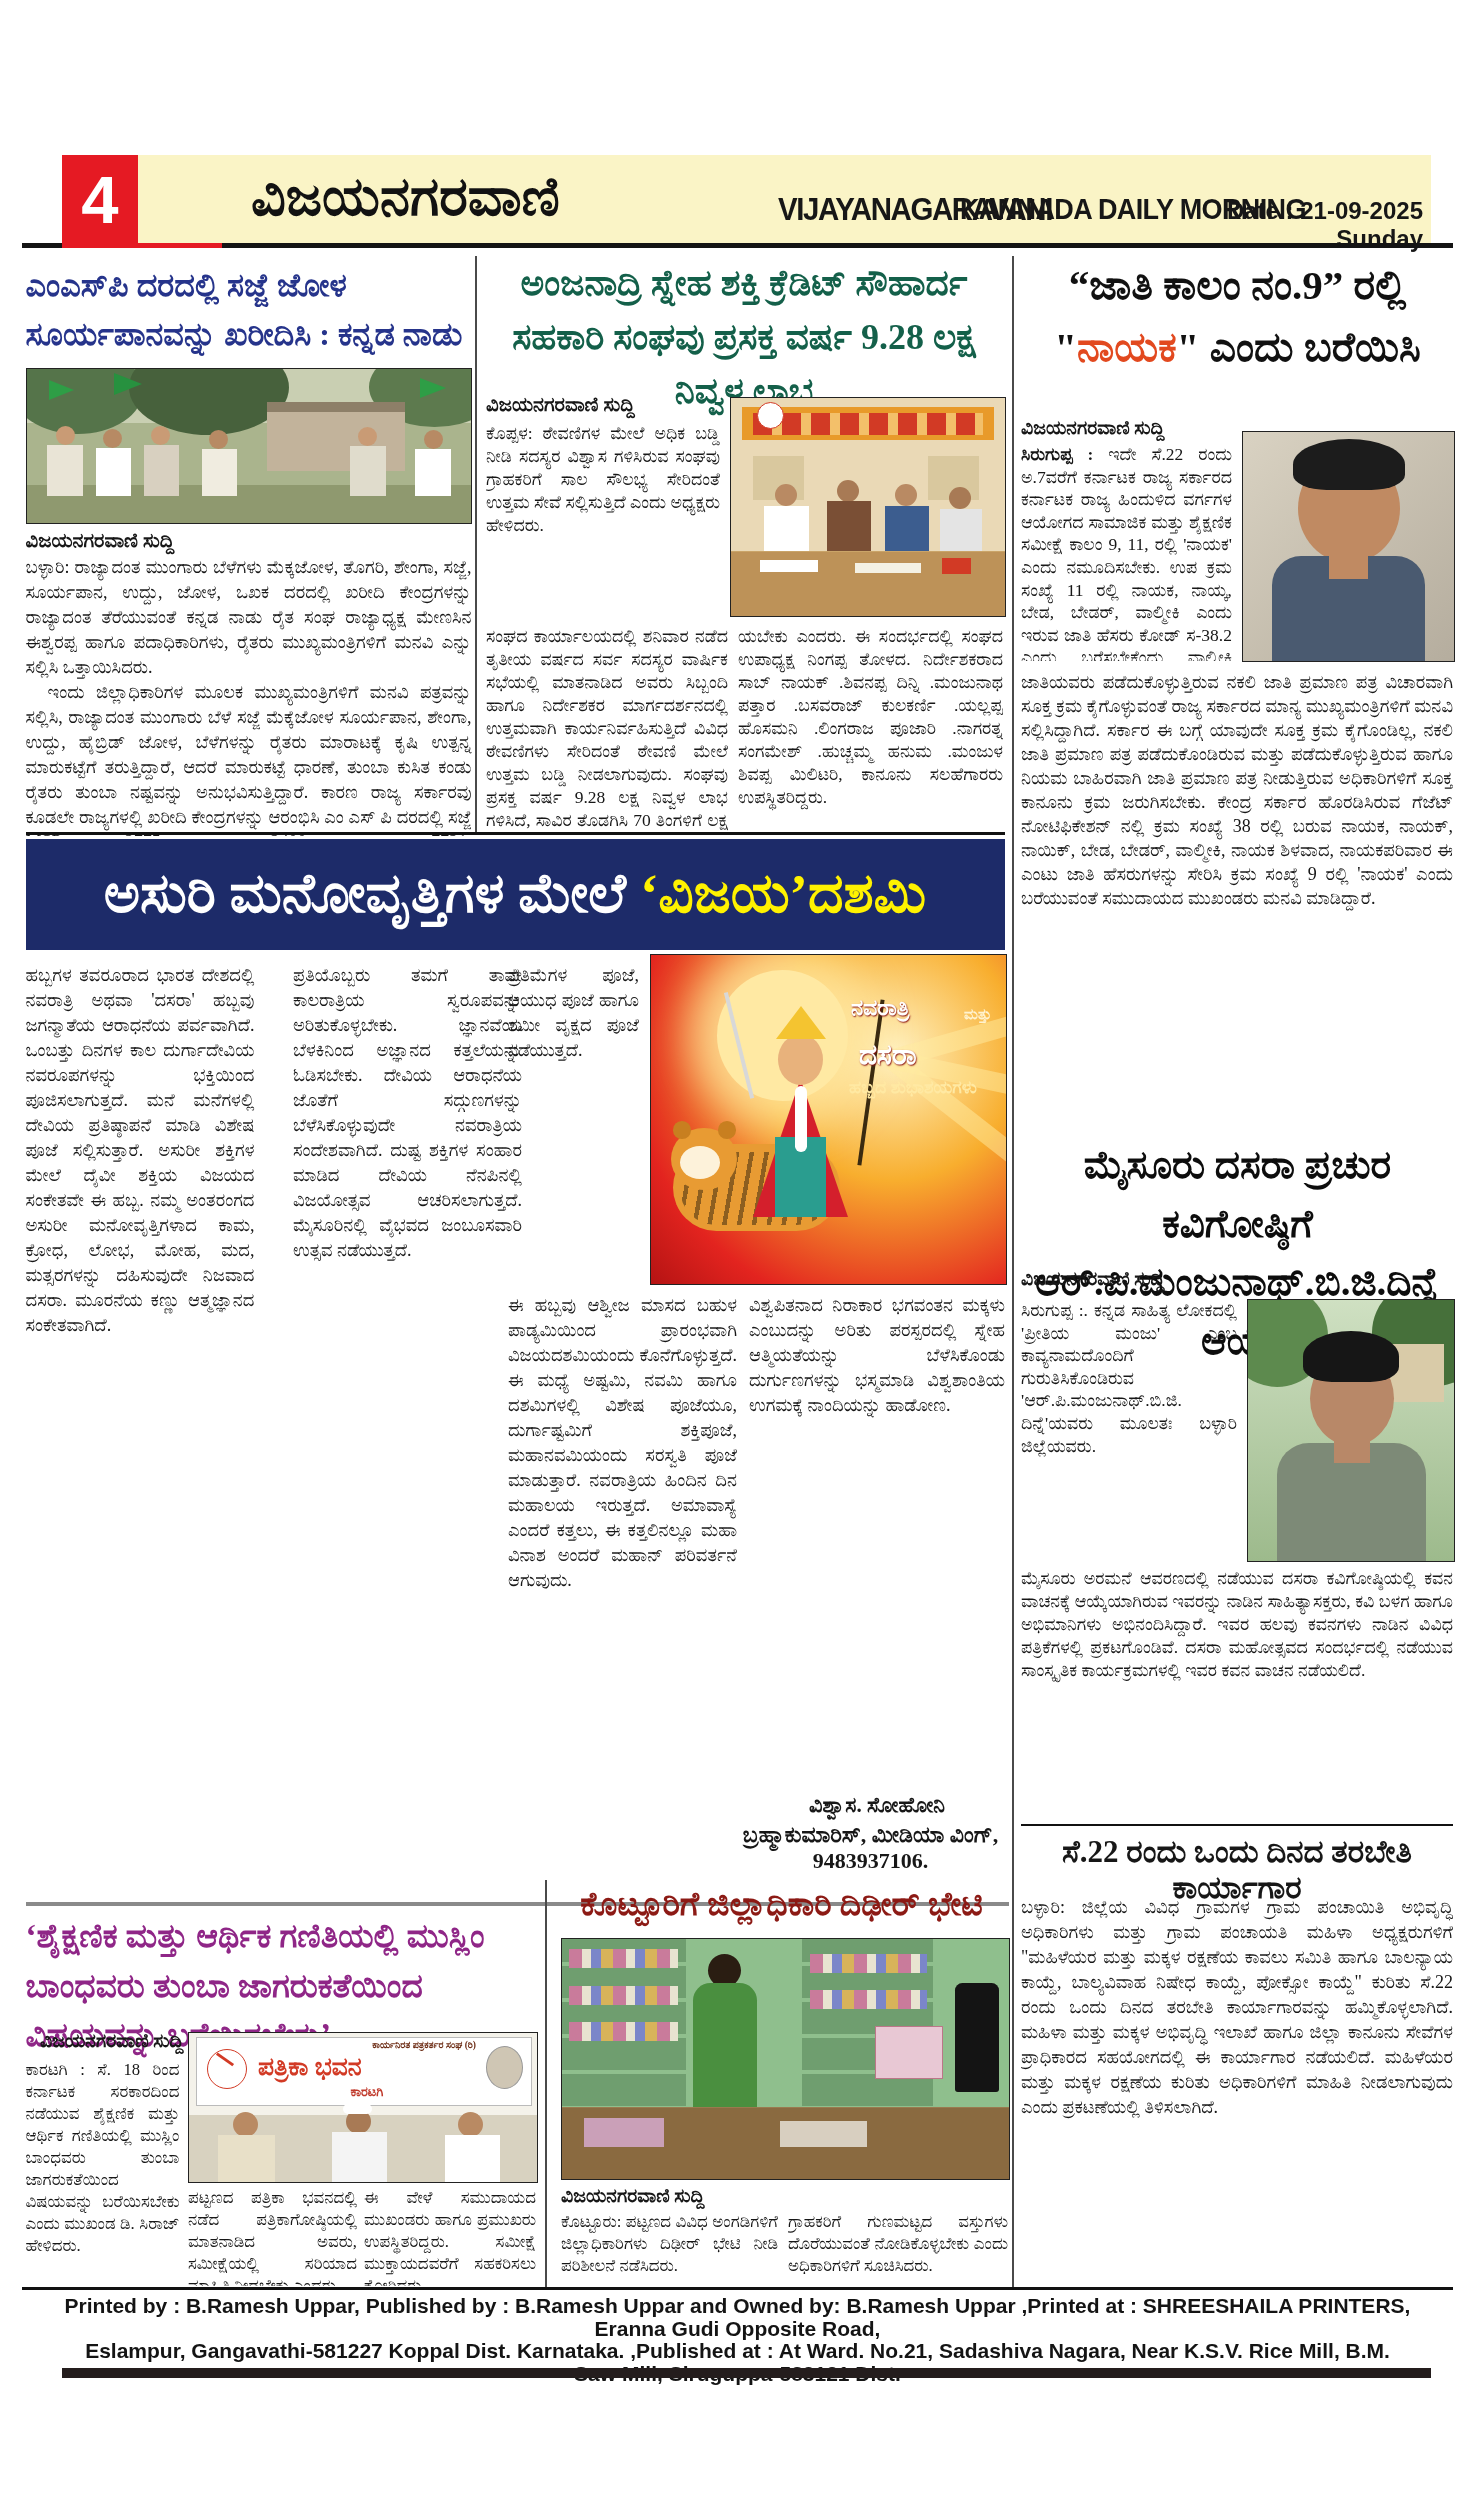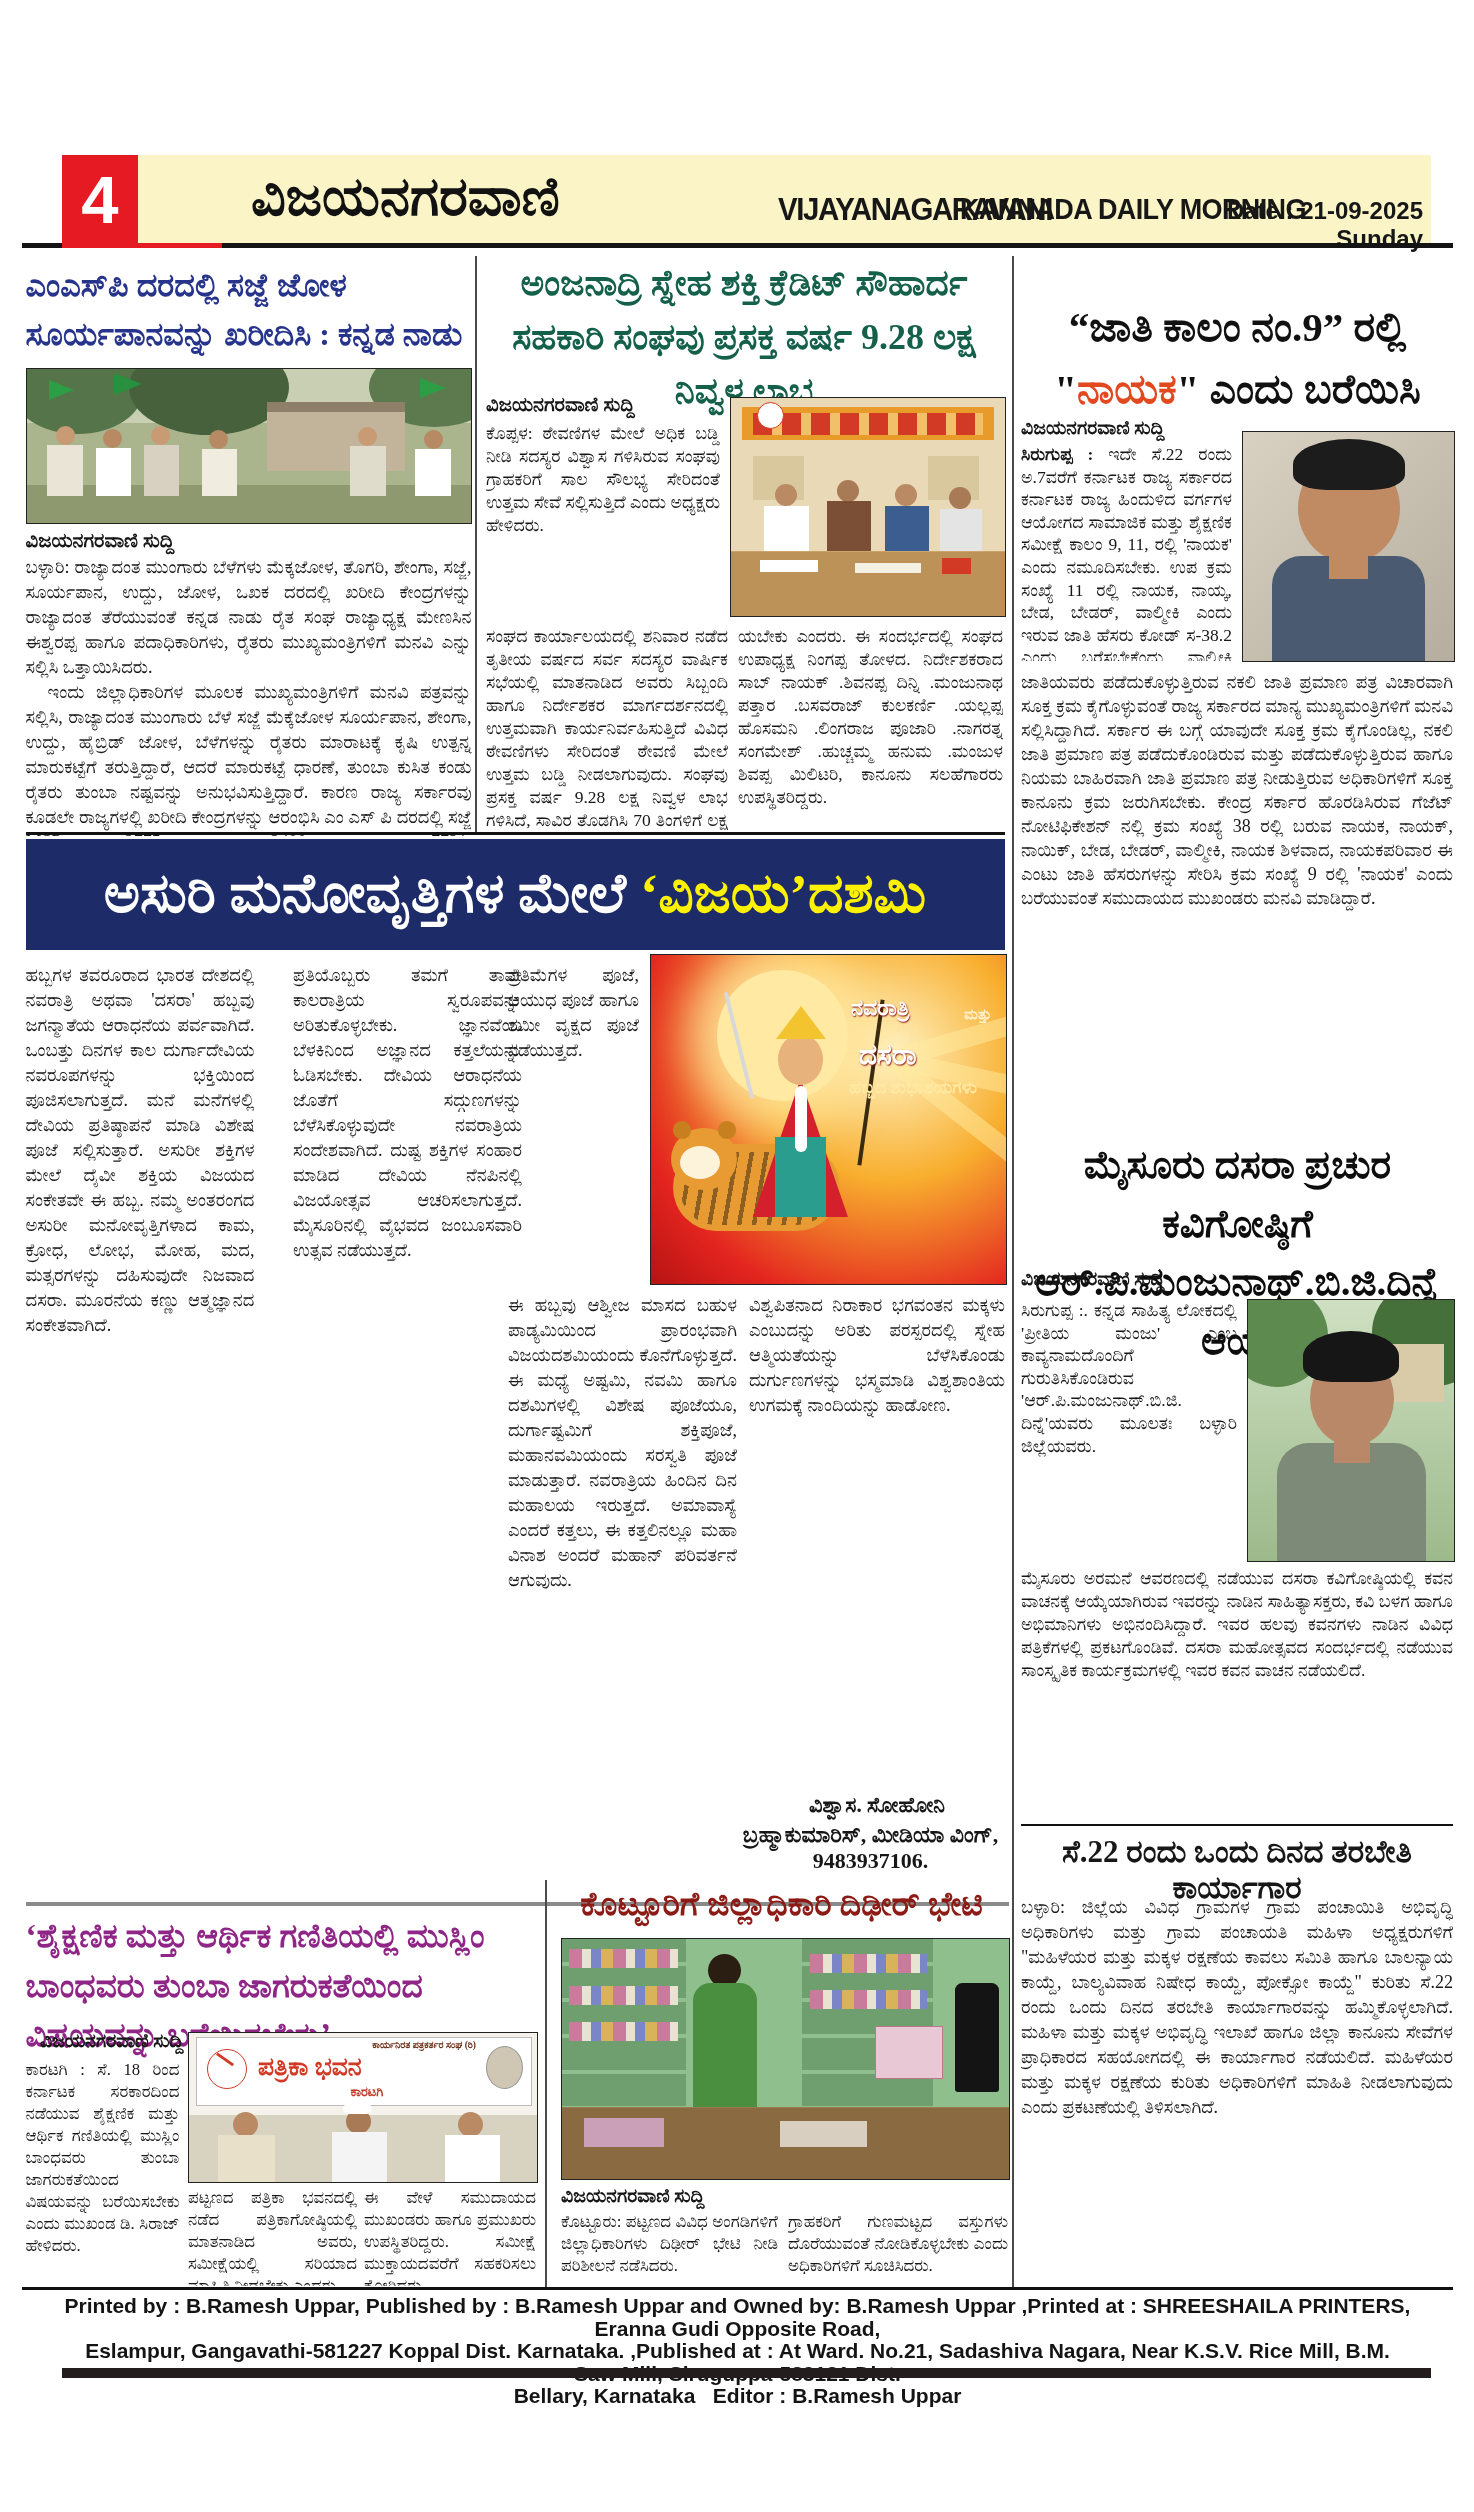--- a/index.html
+++ b/index.html
@@ -103,21 +103,21 @@
   <div class="rect" style="left:154px;top:108px;width:44px;height:45px;background:#3c5d8f;"></div>
   <div class="rect" style="left:209px;top:111px;width:42px;height:42px;background:#e4e4e4;"></div>
   <div class="rect" style="left:0px;top:154px;width:274px;height:64px;background:#bd9258;"></div>
   <div class="rect" style="left:29px;top:162px;width:58px;height:11.7px;background:#ffffff;"></div>
   <div class="rect" style="left:124px;top:165px;width:66px;height:10.2px;background:#f4f1e4;"></div>
   <div class="rect" style="left:211px;top:160px;width:29px;height:16px;background:#d23a25;"></div>
 </div>
 <div class="abs just clip" style="left:486px;top:625px;width:242px;height:210px;font-size:17.5px;line-height:23px;">ಸಂಘದ ಕಾರ್ಯಾಲಯದಲ್ಲಿ ಶನಿವಾರ ನಡೆದ ತೃತೀಯ ವರ್ಷದ ಸರ್ವ ಸದಸ್ಯರ ವಾರ್ಷಿಕ ಸಭೆಯಲ್ಲಿ ಮಾತನಾಡಿದ ಅವರು ಸಿಬ್ಬಂದಿ ಹಾಗೂ ನಿರ್ದೇಶಕರ ಮಾರ್ಗದರ್ಶನದಲ್ಲಿ ಉತ್ತಮವಾಗಿ ಕಾರ್ಯನಿರ್ವಹಿಸುತ್ತಿದೆ ವಿವಿಧ ಠೇವಣಿಗಳು ಸೇರಿದಂತೆ ಠೇವಣಿ ಮೇಲೆ ಉತ್ತಮ ಬಡ್ಡಿ ನೀಡಲಾಗುವುದು. ಸಂಘವು ಪ್ರಸಕ್ತ ವರ್ಷ 9.28 ಲಕ್ಷ ನಿವ್ವಳ ಲಾಭ ಗಳಿಸಿದೆ, ಸಾವಿರ ತೊಡಗಿಸಿ 70 ತಿಂಗಳಿಗೆ ಲಕ್ಷ ಪಡೆಯುವದು ಮತ್ತು ಸೇರಿದಂತೆ ವಿವಿಧ ಯೋಜನೆಗಳನ್ನು ಜಾರಿ</div>
 <div class="abs just clip" style="left:738px;top:625px;width:265px;height:210px;font-size:17.5px;line-height:23px;">ಯಬೇಕು ಎಂದರು. ಈ ಸಂದರ್ಭದಲ್ಲಿ ಸಂಘದ ಉಪಾಧ್ಯಕ್ಷ ನಿಂಗಪ್ಪ ತೋಳದ. ನಿರ್ದೇಶಕರಾದ ಸಾಬ್ ನಾಯಕ್ .ಶಿವನಪ್ಪ ದಿನ್ನಿ .ಮಂಜುನಾಥ ಪತ್ತಾರ .ಬಸವರಾಜ್ ಕುಲಕರ್ಣಿ .ಯಲ್ಲಪ್ಪ ಹೊಸಮನಿ .ಲಿಂಗರಾಜ ಪೂಜಾರಿ .ನಾಗರತ್ನ ಸಂಗಮೇಶ್ .ಹುಚ್ಚಮ್ಮ ಹನುಮ .ಮಂಜುಳ ಶಿವಪ್ಪ ಮಿಲಿಟರಿ, ಕಾನೂನು ಸಲಹೆಗಾರರು ಉಪಸ್ಥಿತರಿದ್ದರು.</div>
 
-<div class="abs bold center" style="left:1021px;top:255px;width:433px;font-size:41px;line-height:1.5;color:#111;margin-top:42px;">
+<div class="abs bold center" style="left:1021px;top:255px;width:433px;font-size:41px;line-height:1.5;color:#111;">
   <span>“ಜಾತಿ ಕಾಲಂ ನಂ.9” ರಲ್ಲಿ</span><br>
   <span>"</span><span class="hl-red">ನಾಯಕ</span><span>" </span><span>ಎಂದು ಬರೆಯಿಸಿ</span>
 </div>
 <div class="abs byline" style="left:1021px;top:417px;font-size:19px;">ವಿಜಯನಗರವಾಣಿ ಸುದ್ದಿ</div>
 <div class="abs ph" style="left:1242px;top:431px;width:211px;height:229px;background:linear-gradient(135deg,#d9d2c2,#b5ad9e);">
   <div class="blob" style="left:55px;top:22px;width:102px;height:109px;background:#c08a62;"></div>
   <div class="rect" style="left:50px;top:7.3px;width:112px;height:51px;border-radius:50% 50% 30% 30%;background:#1c1c1c;"></div>
   <div class="rect" style="left:29px;top:124px;width:153px;height:106px;border-radius:29px 29px 0 0;background:#4a5a70;"></div>
   <div class="rect" style="left:86px;top:118px;width:39px;height:29px;background:#c08a62;"></div>
 </div>
@@ -225,16 +225,15 @@
   <div class="rect" style="left:218px;top:182px;width:87px;height:26px;background:#d8cfc0;"></div>
 </div>
 <div class="abs byline" style="left:561px;top:2185px;font-size:19px;">ವಿಜಯನಗರವಾಣಿ ಸುದ್ದಿ</div>
 <div class="abs just clip small-txt" style="left:561px;top:2211px;width:217px;height:76px;">ಕೊಟ್ಟೂರು: ಪಟ್ಟಣದ ವಿವಿಧ ಅಂಗಡಿಗಳಿಗೆ ಜಿಲ್ಲಾಧಿಕಾರಿಗಳು ದಿಢೀರ್ ಭೇಟಿ ನೀಡಿ ಪರಿಶೀಲನೆ ನಡೆಸಿದರು.</div>
 <div class="abs just clip small-txt" style="left:788px;top:2211px;width:220px;height:76px;">ಗ್ರಾಹಕರಿಗೆ ಗುಣಮಟ್ಟದ ವಸ್ತುಗಳು ದೊರೆಯುವಂತೆ ನೋಡಿಕೊಳ್ಳಬೇಕು ಎಂದು ಅಧಿಕಾರಿಗಳಿಗೆ ಸೂಚಿಸಿದರು.</div>
 
 <div class="abs" style="left:22px;top:2287px;width:1431px;height:2.9px;background:#111;"></div>
 <div class="abs center sans bold" style="left:62px;top:2295px;width:1351px;font-size:21px;line-height:22.6px;color:#141414;">
   <div>Printed by : B.Ramesh Uppar, Published by : B.Ramesh Uppar and Owned by: B.Ramesh Uppar ,Printed at : SHREESHAILA PRINTERS, Eranna Gudi Opposite Road,</div>
   <div>Eslampur, Gangavathi-581227 Koppal Dist. Karnataka. ,Published at  : At  Ward. No.21, Sadashiva Nagara, Near K.S.V. Rice Mill, B.M. Saw Mill, Siruguppa-583121 Dist.</div>
-  <div>Bellary, Karnataka&nbsp;&nbsp;&nbsp;Editor : B.Ramesh Uppar</div>
 </div>
 <div class="abs" style="left:62px;top:2368px;width:1369px;height:9.5px;background:#241d1d;"></div>
 
 
 </body></html>

